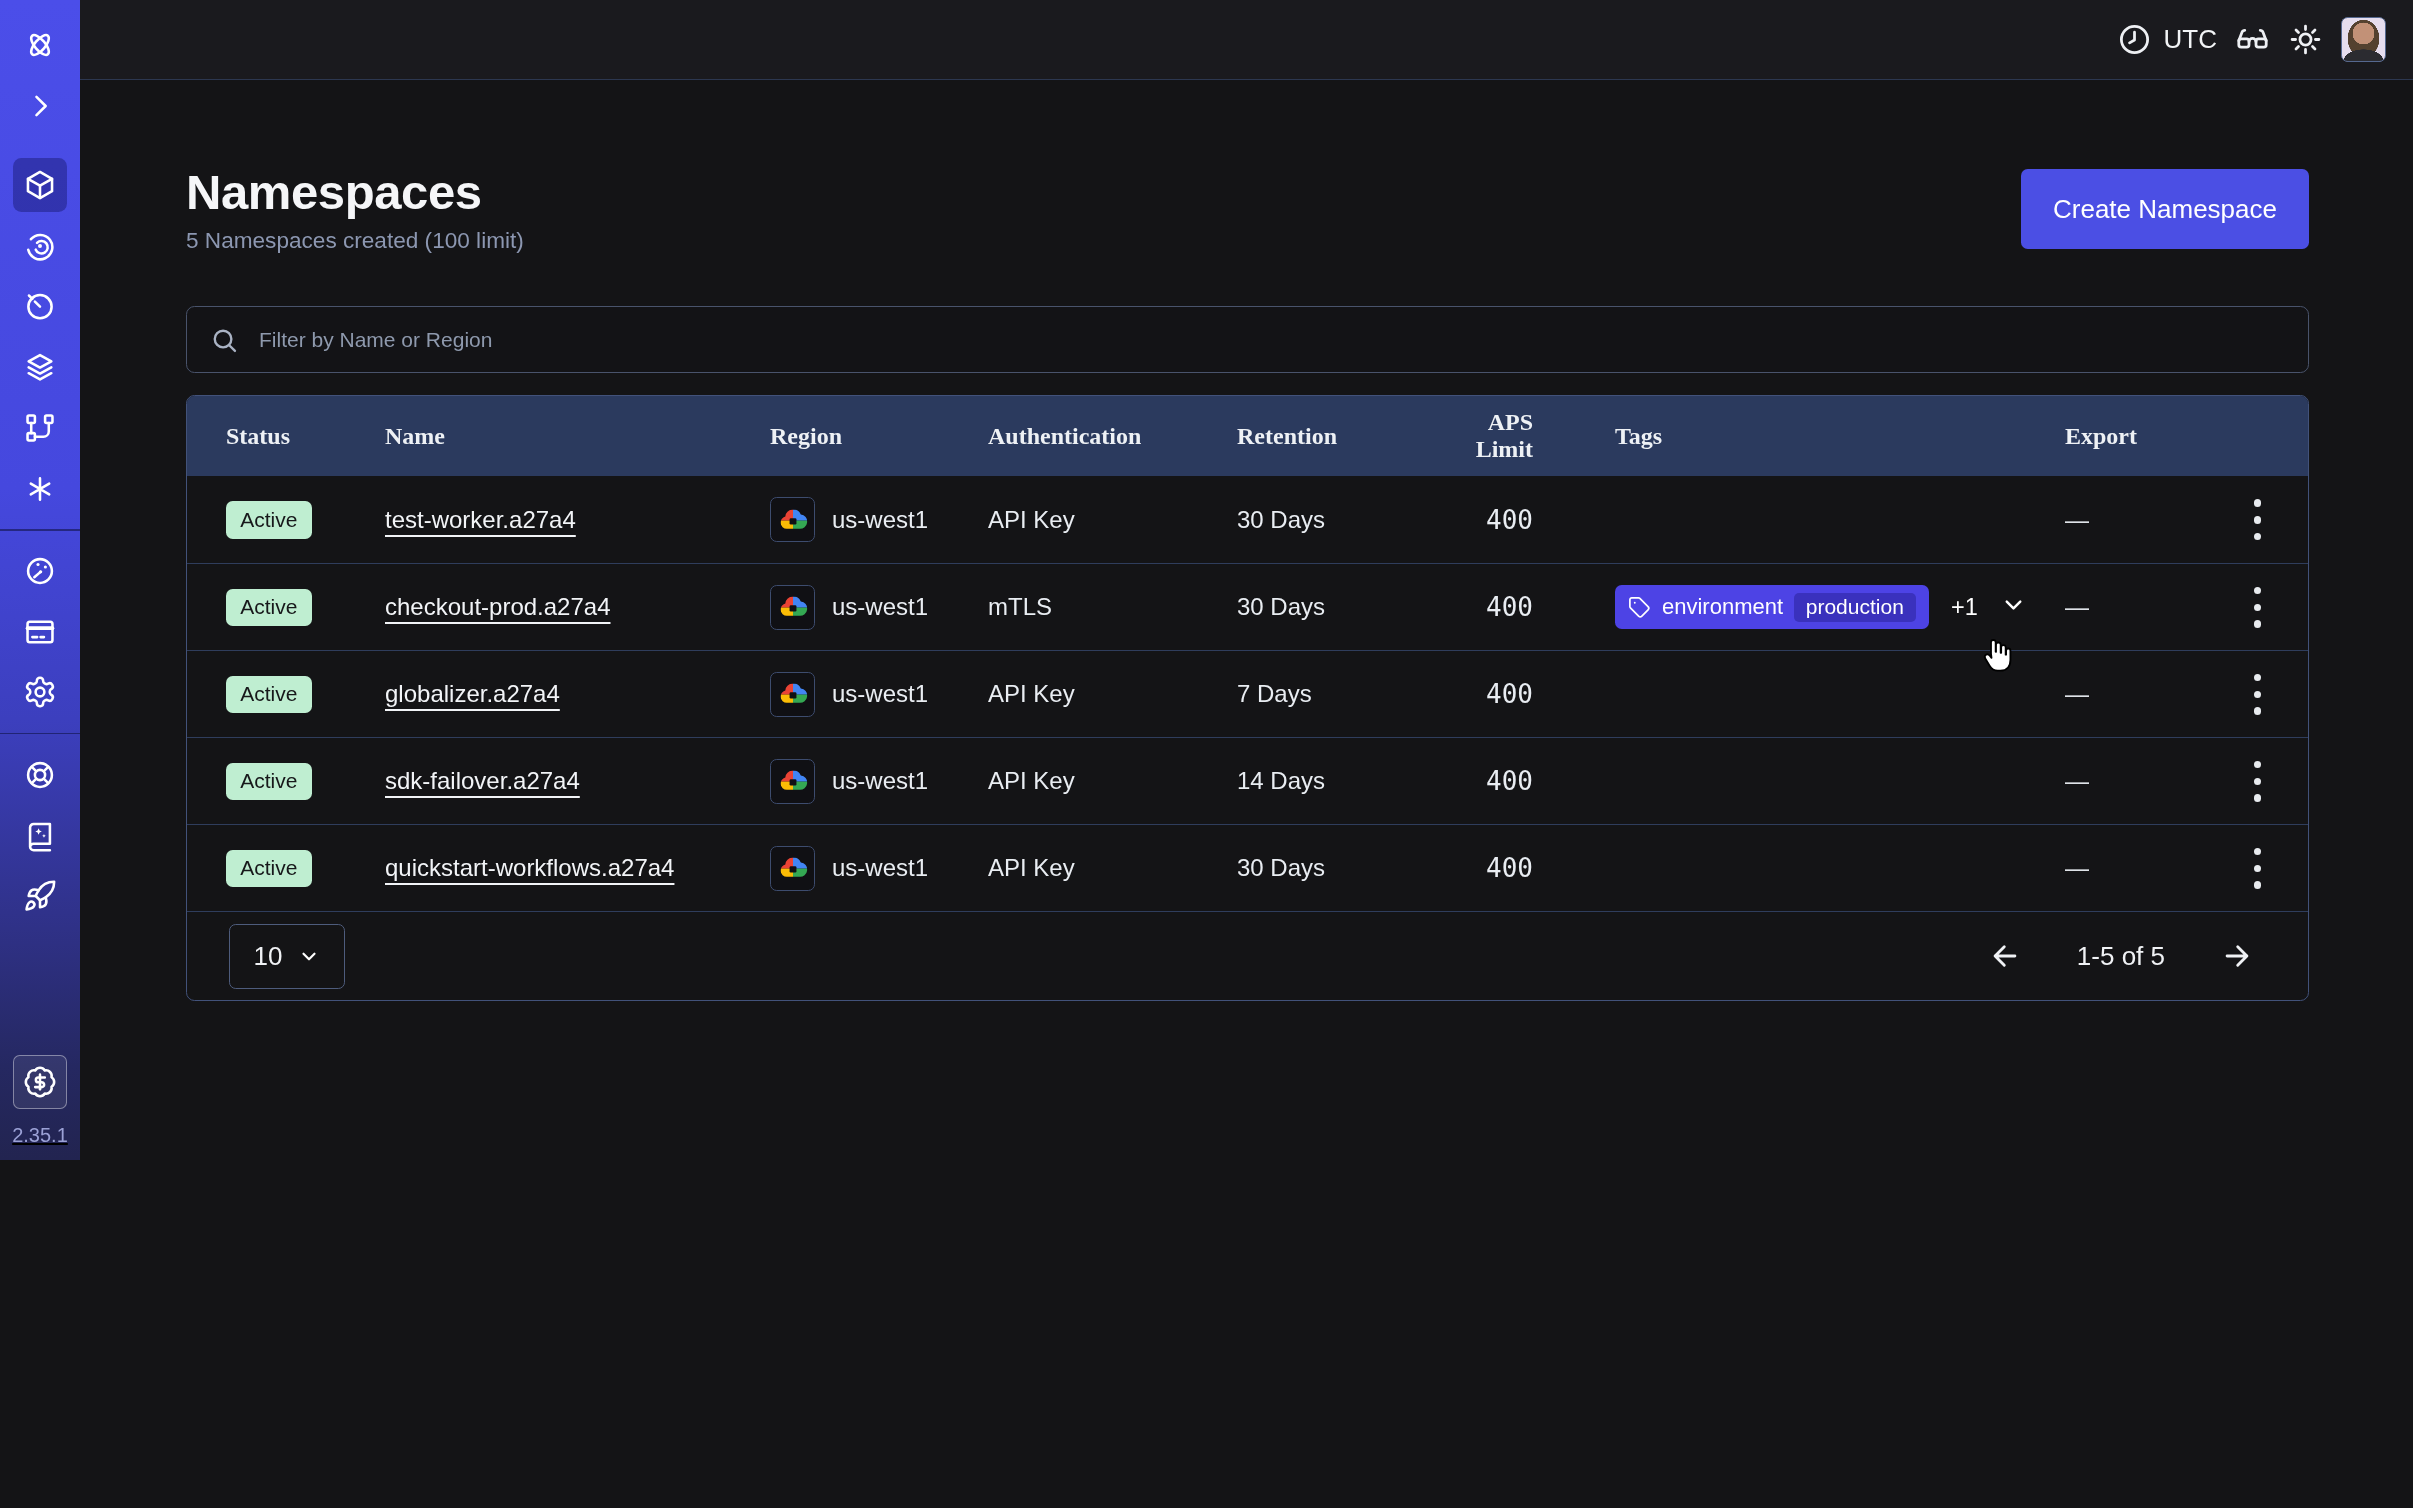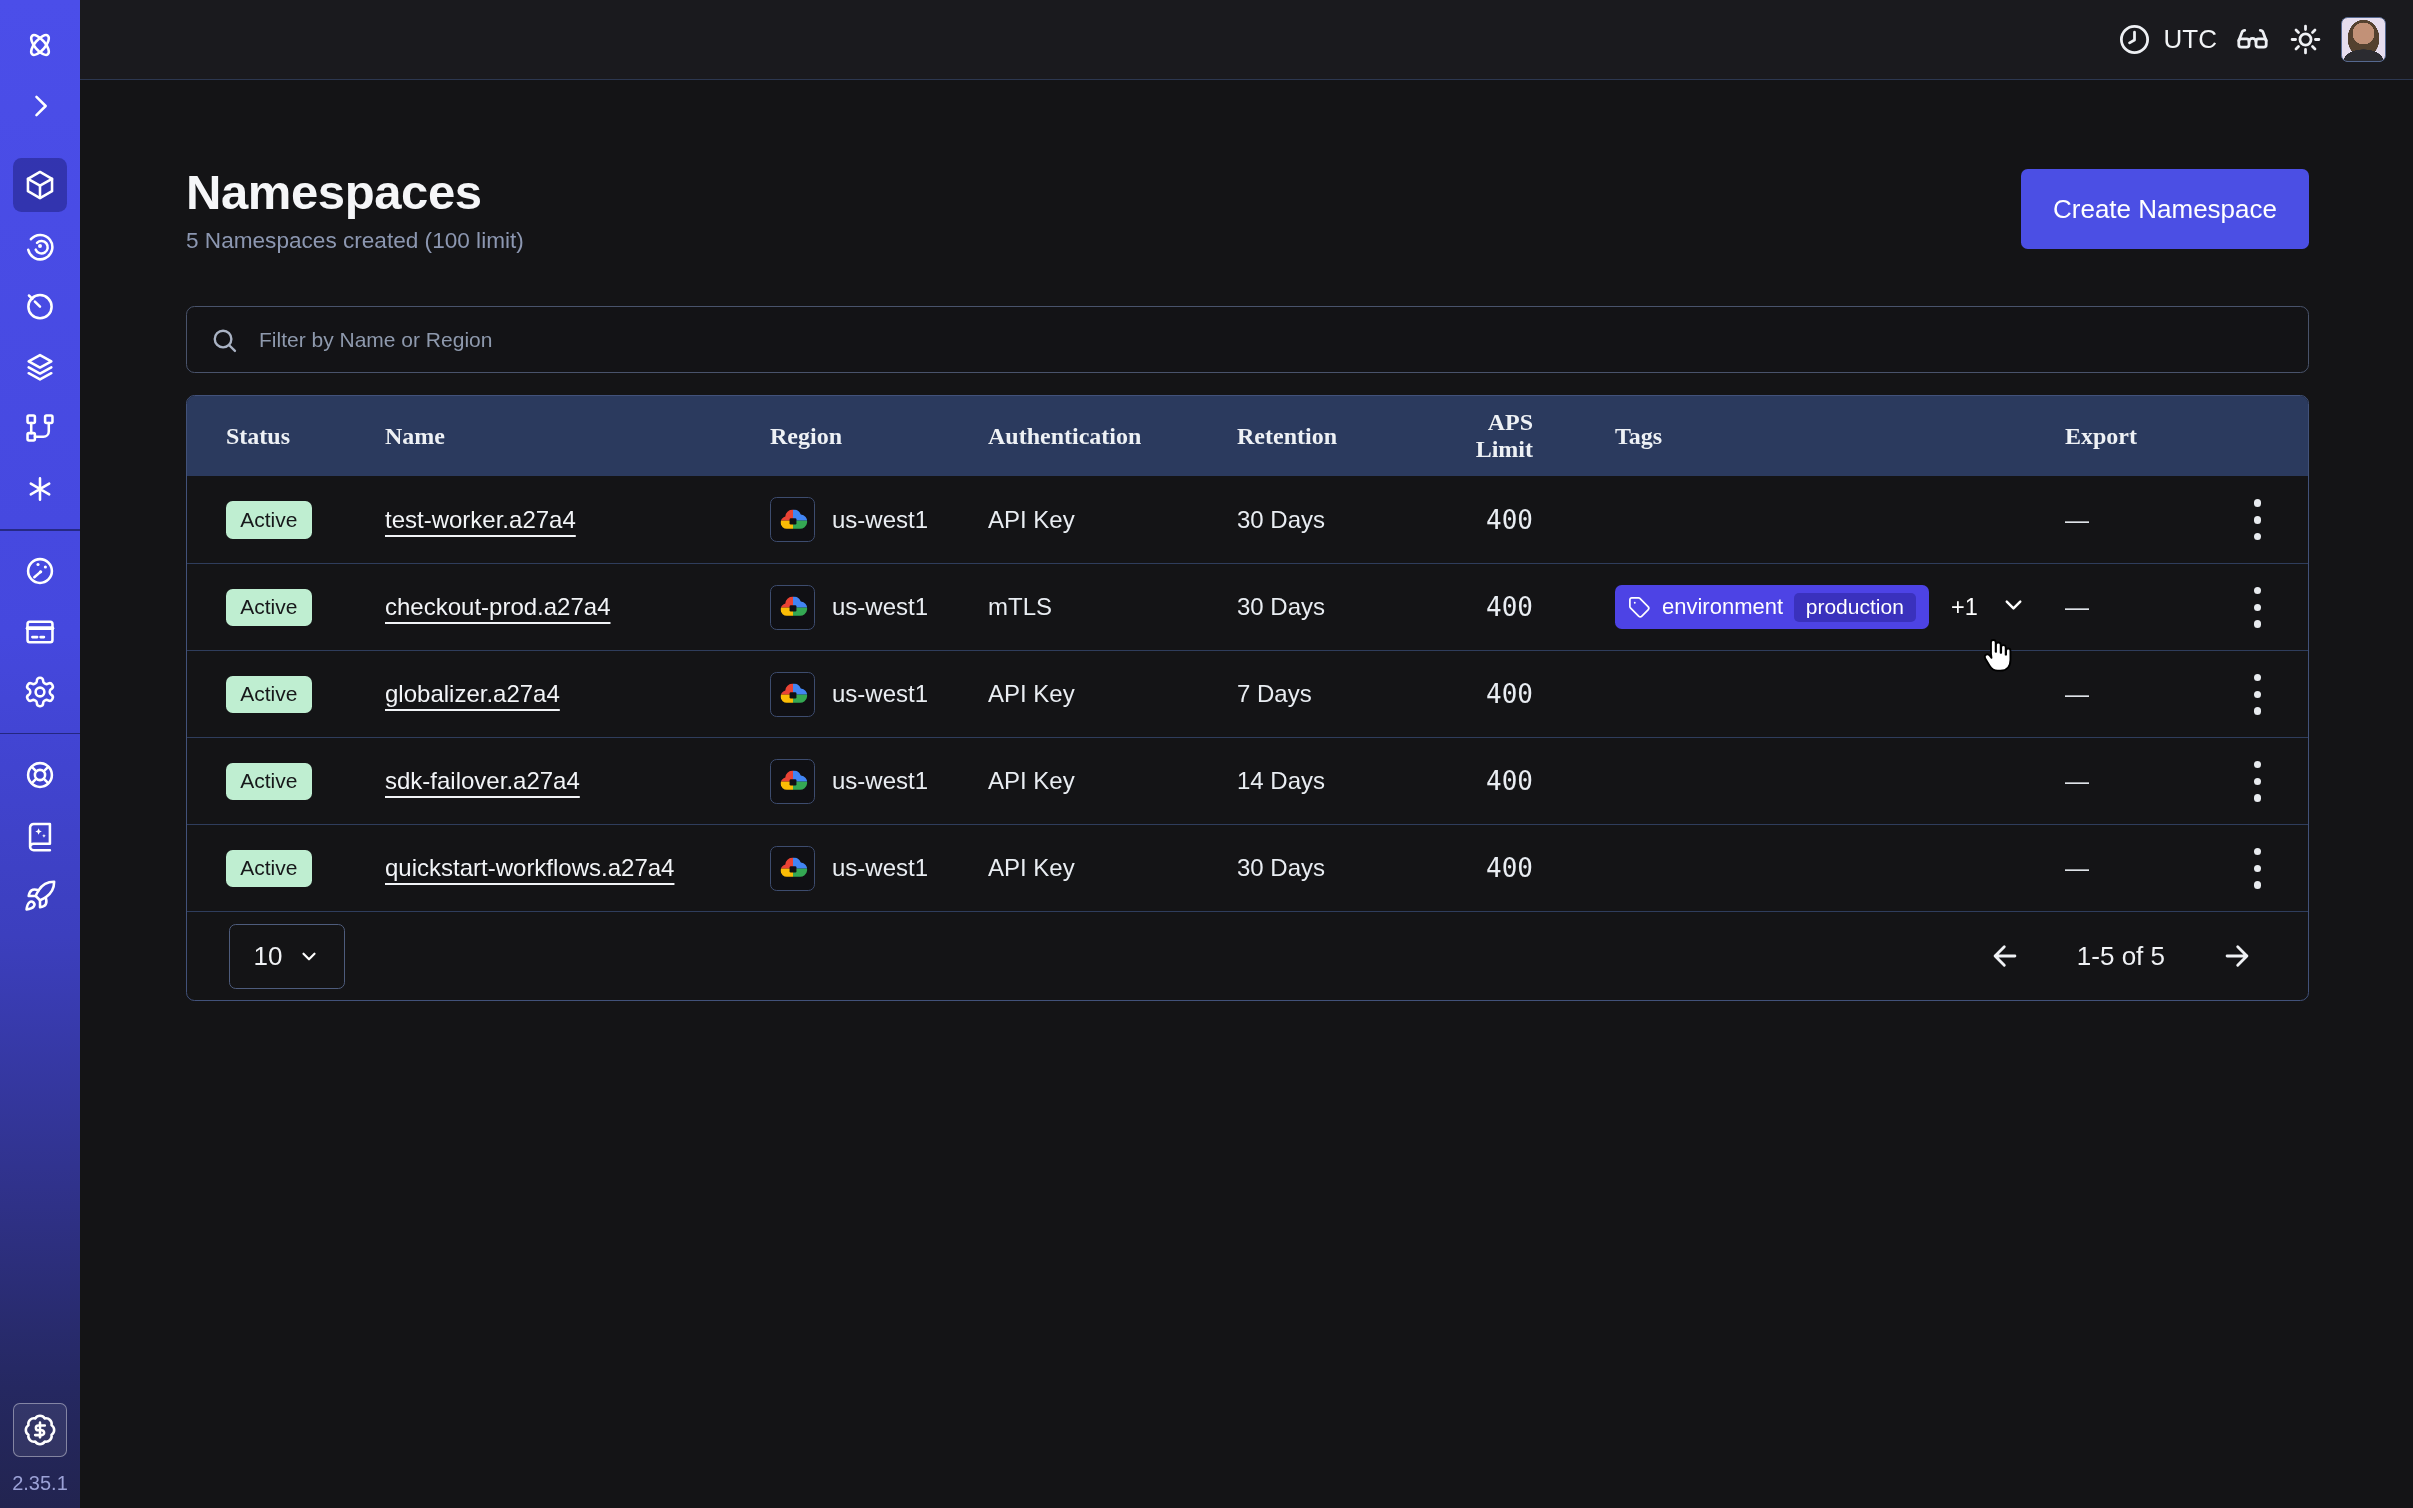--- a/index.html
+++ b/index.html
@@ -1,22 +1,22 @@
 <!DOCTYPE html>
 <html style="font-size:13.4px"><head>
 <meta charset="utf-8">
 <style>
   * { margin:0; padding:0; box-sizing:border-box; }
   html,body { width:2413px; height:1508px; overflow:hidden; background:#141416;
     font-family:"Liberation Sans", sans-serif; -webkit-font-smoothing:antialiased; }
   body { display:flex; position:relative; }
 
   
-  .sidebar { width:80px; height:1508px; flex:0 0 80px; display:flex; flex-direction:column; align-items:center;
-    background:linear-gradient(180deg,#4b4ee9 0%,#4548de 42%,#3c3fbe 62%,#2f3187 80%,#252861 92%,#222450 100%); z-index:5; }
+  .sidebar { width:80px; height:1160px; flex:0 0 80px; display:flex; flex-direction:column; align-items:center;
+    background:linear-gradient(180deg,#4b4ee9 0%,#4548de 42%,#3c3fbe 62%,#2f3187 80%,#252861 92%,#222450 100%); z-index:5;text-decoration:underline; }
   .nav-slot { width:54px; height:54px; display:flex; align-items:center; justify-content:center; border-radius:8.4px; cursor:pointer; }
   .nav-slot.active { background:rgba(18,20,100,.42); }
   .nav-slot svg { width:34px; height:34px; stroke:#fff; fill:none; stroke-width:1.8; stroke-linecap:round; stroke-linejoin:round; }
   .sb-gap { height:6.7px; flex:0 0 6.7px; }
   .sb-divider { width:80px; height:1.7px; background:rgba(12,14,58,.55); margin:13.4px 0; flex:0 0 1.7px; }
   .sb-logo { margin-top:18.4px; }
   .sb-flex { flex:1 1 auto; }
   .badge-btn { width:54px; height:54px; border:1.7px solid rgba(255,255,255,.4); border-radius:6.7px; background:rgba(255,255,255,.07);
     display:flex; align-items:center; justify-content:center; cursor:pointer; }
   .badge-btn svg { width:34px; height:34px; stroke:#fff; fill:none; stroke-width:1.8; stroke-linecap:round; stroke-linejoin:round; }

